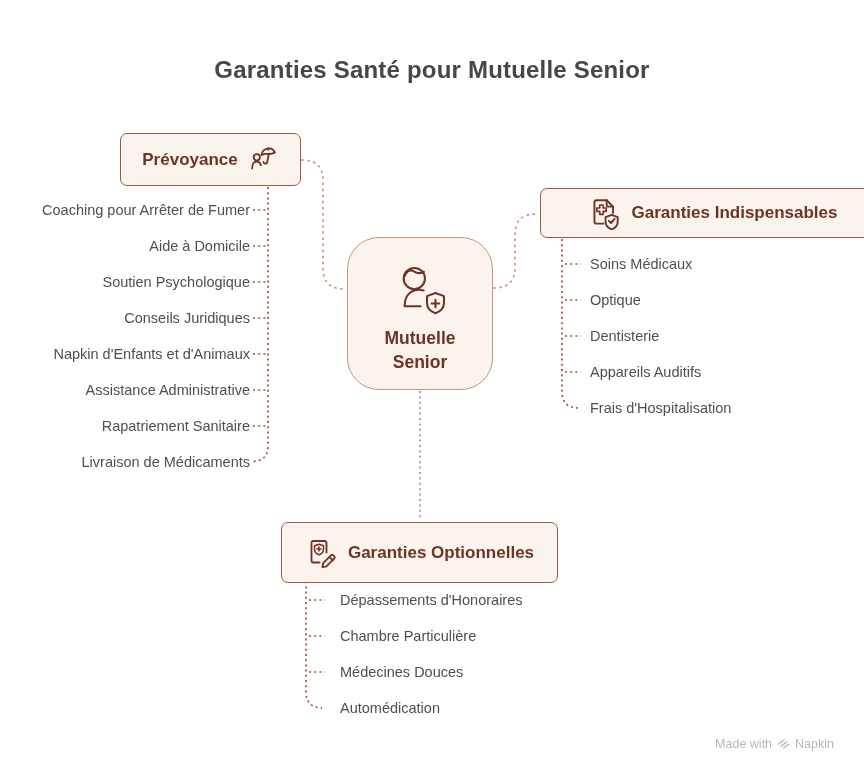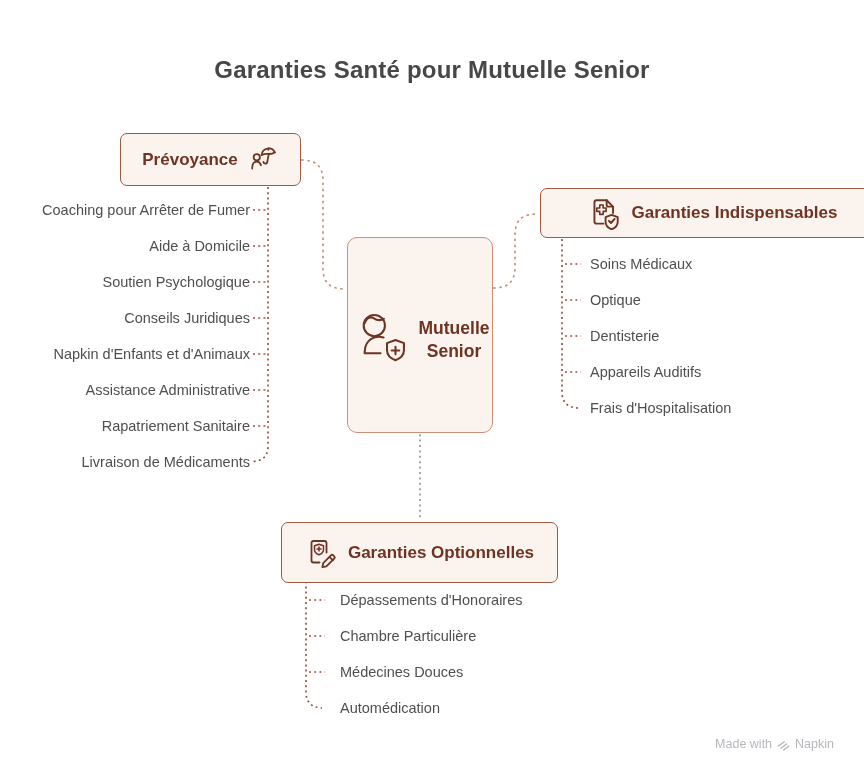--- a/index.html
+++ b/index.html
@@ -21,23 +21,23 @@
   }
   .branch { border-radius:7px; gap:11px; padding:0 14px; }
   .branch-label {
     font-size:17px; font-weight:700; color:#6e3423; white-space:nowrap;
   }
   .node-prevoyance      { left:120px; top:133px; width:181px; height:53px; }
   .node-indispensables  { left:540px; top:188px; width:344px; height:50px; }
   .node-optionnelles    { left:281px; top:522px; width:277px; height:61px; }
 
   .center-node {
-    left:347px; top:237px; width:146px; height:196px;
-    border-radius:10px; border-color:#cd9078;
-    gap:4px; padding-top:10px;
+    left:347px; top:237px; width:146px; height:153px;
+    border-radius:32px; border-color:#cd9078;
+    flex-direction:column; gap:4px; padding-top:10px;
   }
   .center-label {
     font-size:17.5px; font-weight:700; color:#6e3423; text-align:center;
     line-height:1.32; width:92px;
   }
 
   .icon { display:inline-flex; }
   .icon svg { stroke:#6e3423; fill:none; stroke-linecap:round; stroke-linejoin:round; }
 
   .item-group { position:absolute; display:flex; flex-direction:column; }
@@ -45,21 +45,21 @@
     height:36px; display:flex; align-items:center;
     font-size:14.5px; color:#4f4f4f; white-space:nowrap;
   }
   .items-left  { left:0; top:192px; width:250px; }
   .items-left .item { justify-content:flex-end; }
   .items-right  { left:590px; top:246px; }
   .items-bottom { left:332px; top:582px;margin-left:8px; }
 
   .watermark {
     position:absolute; right:30px; bottom:17px;
-    display:flex; align-items:flex-end; gap:5px;
+    display:flex; align-items:flex-start; gap:5px;
     font-size:12.5px; color:#b4b8bd;
   }
   .watermark svg { stroke:#b4b8bd; fill:none; stroke-linecap:round; }
 </style>
 </head>
 <body>
 
 <div class="canvas">
 
   <h1 class="title">Garanties Santé pour Mutuelle Senior</h1>

